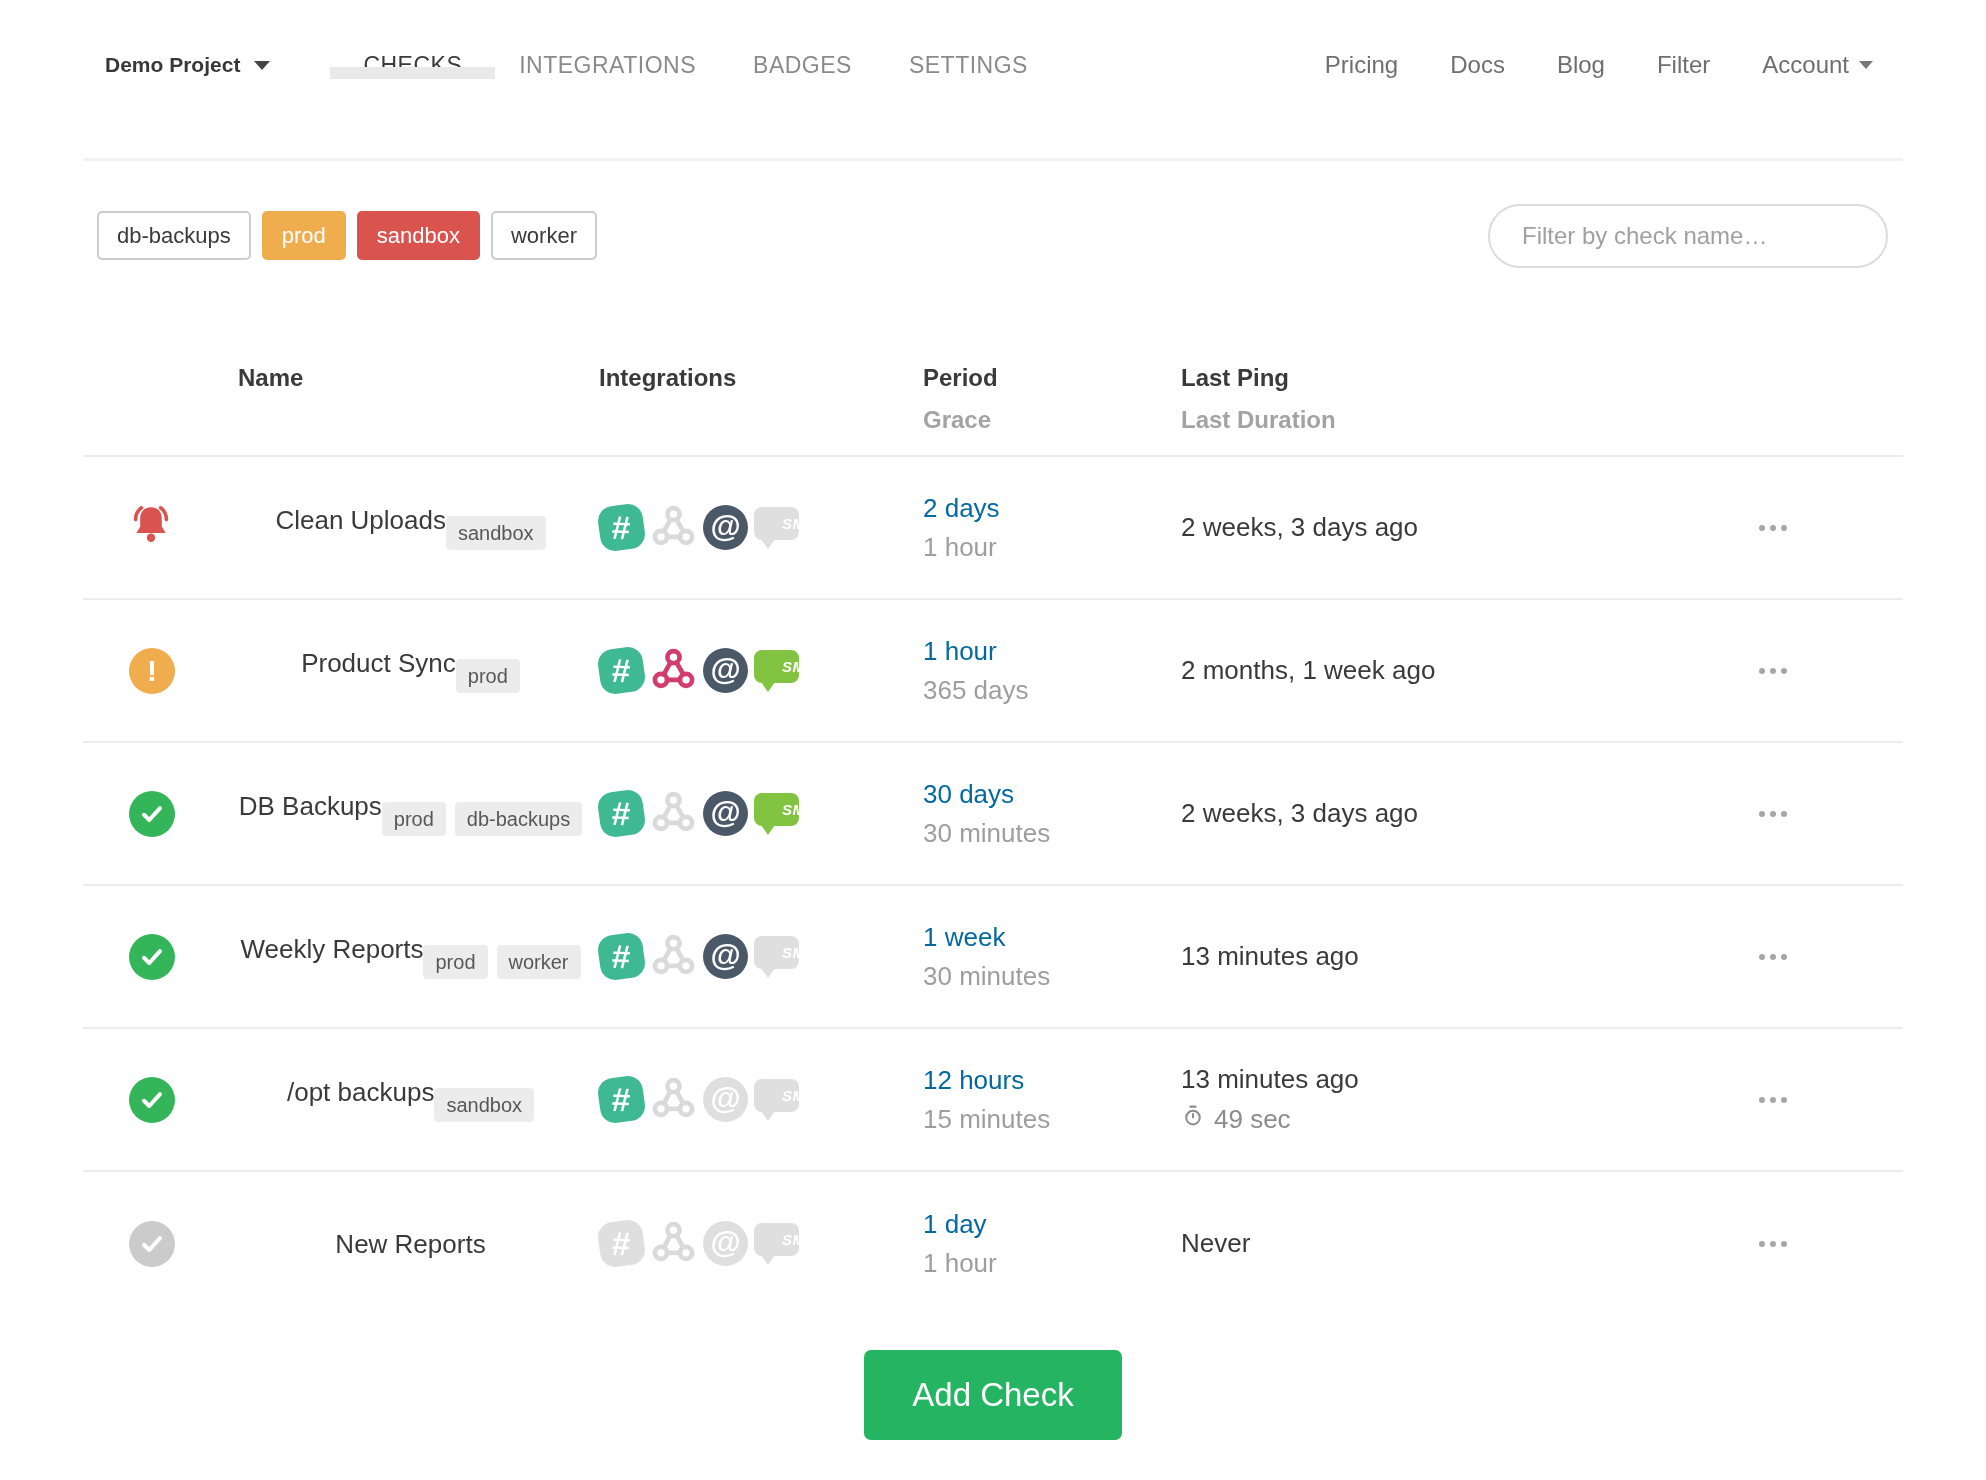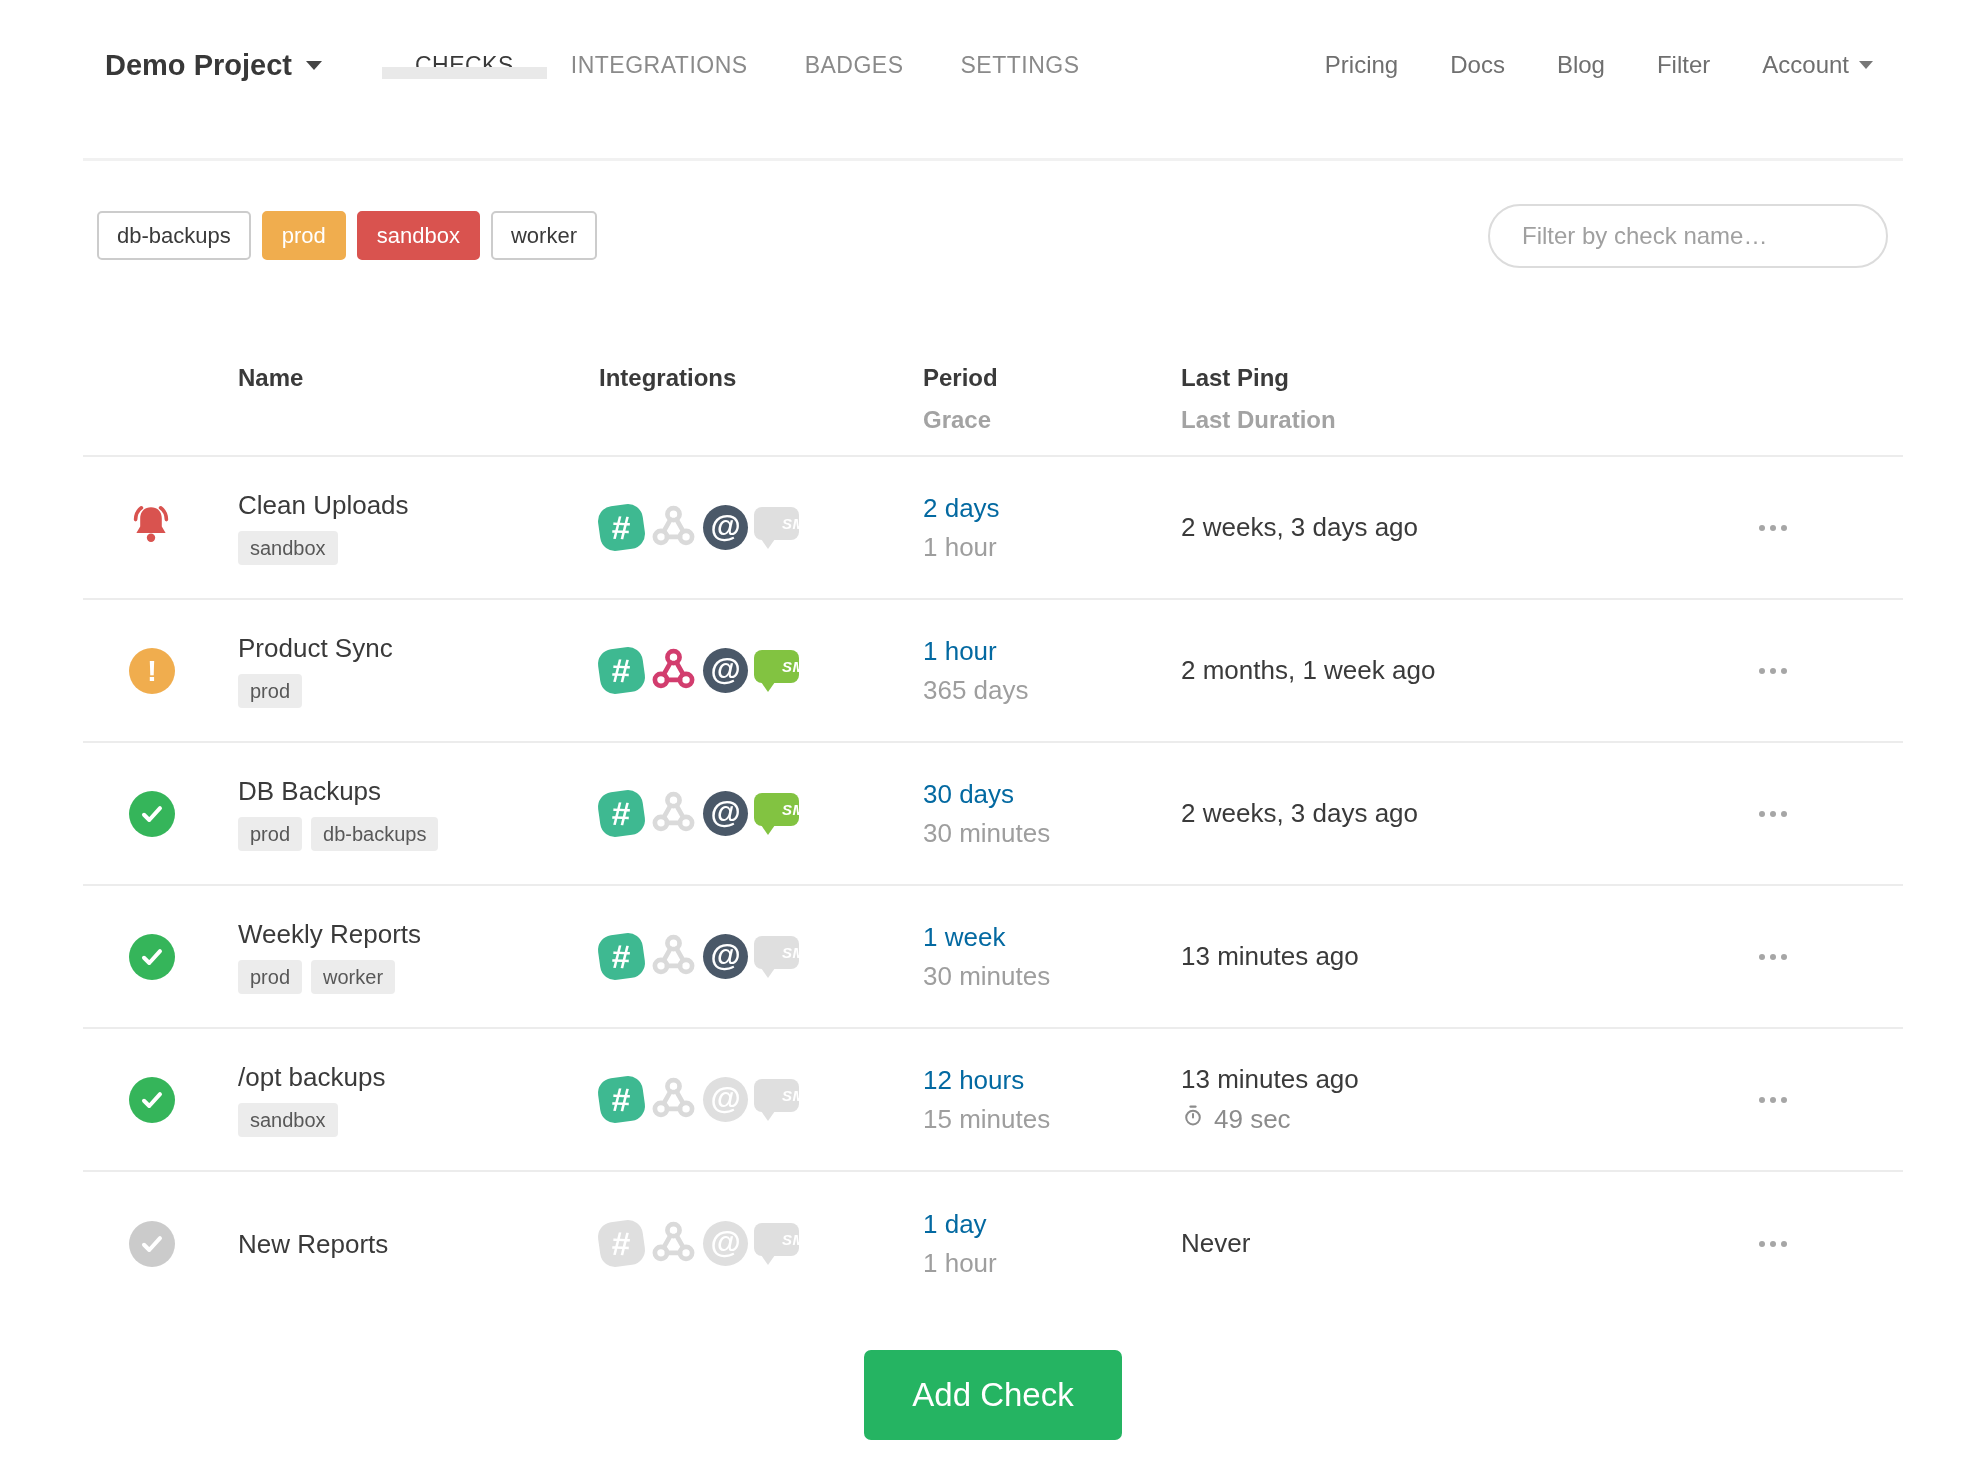--- a/index.html
+++ b/index.html
@@ -5,21 +5,21 @@
   * { box-sizing: border-box; margin: 0; padding: 0; }
   html, body { width: 1986px; height: 1480px; background: #fff;
     font-family: "Liberation Sans", sans-serif; color: #3a3a3a; overflow: hidden; }
   .container { margin: 0 83px; width: 1820px; }
 
   
   .topnav { display: flex; align-items: stretch; height: 161px;
     border-bottom: 3px solid #f1f1f1; }
   .navitem { display: flex; align-items: center; padding-bottom: 28px; }
   .project { padding-left: 22px; cursor: pointer; }
-  .project-name { font-size: 29px; font-weight: bold; color: #383838; }
+  .project-name { font-size: 21px; font-weight: bold; color: #383838; }
   .caret { width: 0; height: 0; border-left: 8px solid transparent;
     border-right: 8px solid transparent; border-top: 9px solid #444;
     margin-left: 14px; display: inline-block; }
   .caret.small { border-left-width: 7px; border-right-width: 7px;
     border-top-width: 8px; border-top-color: #777; margin-left: 10px; }
   .tabs { display: flex; margin-left: 93px; }
   .tab { position: relative; font-size: 23px; letter-spacing: 0.5px;
     color: #8a8a8a; cursor: pointer; margin-right: 57px; }
   .tab.active { color: #3a3a3a; }
   .tab.active::after { content: ""; position: absolute; left: -33px; right: -33px;
@@ -47,21 +47,21 @@
   .th { font-size: 24px; font-weight: bold; color: #3a3a3a; }
   .th .sub { font-size: 24px; font-weight: bold; color: #a3a3a3; margin-top: 14px; }
   .cell-name { padding-left: 50px; }
   .cell-int { padding-left: 16px; }
   .cell-period { padding-left: 30px; }
   .cell-ping { padding-left: 28px; }
 
   .row { height: 143px; border-bottom: 2px solid #ececec; align-items: center; }
   .row:last-child { border-bottom: none; }
   .cell-status { display: flex; justify-content: flex-end; padding-right: 13px; }
-  .namebox { display: flex; flex-direction: column; justify-content: center; }
+  .namebox { display: flex; flex-direction: row; justify-content: center; }
   .check-name { font-size: 26px; color: #3a3a3a; line-height: 30px; cursor: pointer; }
   .chips { display: flex; gap: 9px; margin-top: 11px; }
   .chip { background: #ececec; color: #585858; font-size: 20px; border-radius: 4px;
     padding: 5px 12px; line-height: 24px; }
   .ints { display: flex; gap: 6px; align-items: center; }
   .pline1 { font-size: 26px; color: #0369a1; }
   .pline2 { font-size: 26px; color: #9e9e9e; margin-top: 8px; }
   .pingline { font-size: 26px; color: #3a3a3a; }
   .durline { display: flex; align-items: center; gap: 9px; margin-top: 9px;
     font-size: 26px; color: #8c8c8c; }

